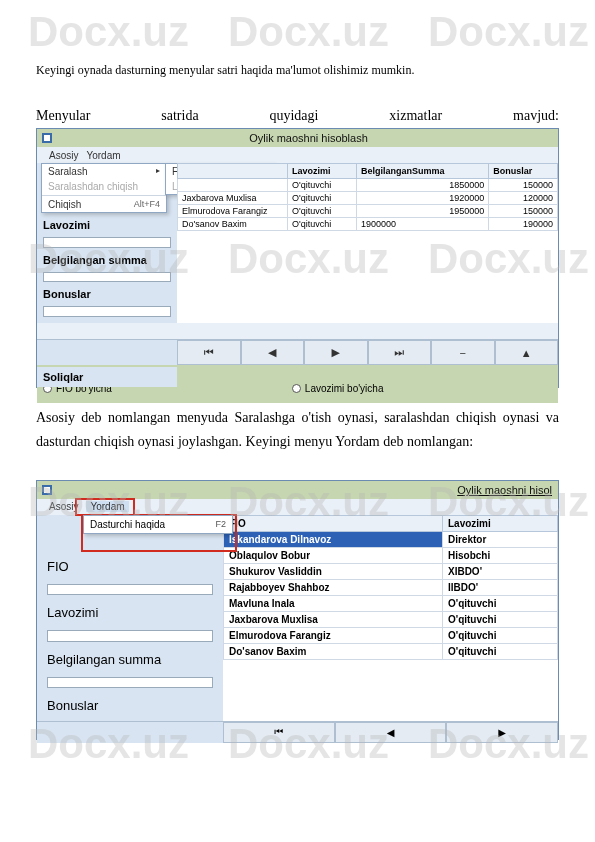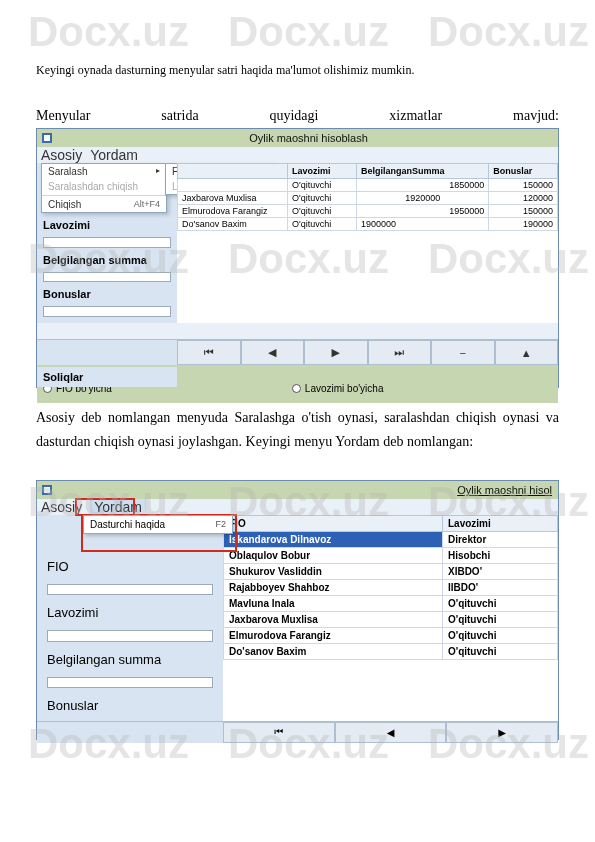--- a/index.html
+++ b/index.html
@@ -69,23 +69,23 @@
     width: 12px; height: 12px;
     display: inline-block;
     margin-right: 6px;
   }
   .titlebar .t-title { flex: 1; text-align: center; font-weight: 500; }
   .menubar {
     background: #eaf0f8;
     height: 16px;
     display: flex;
     align-items: center;
-    padding-left: 4px;
+    padding-left: 12px;
     gap: 8px;
-    font-size: 14px;
+    font-size: 10px;
   }
   .menubar span { color: #333; }
 
   .shot1-body { display: flex; height: 160px; }
   .leftpanel {
     width: 140px;
     background: #d8e4f1;
     padding: 6px 6px;
     display: flex;
     flex-direction: column;
@@ -316,21 +316,21 @@
           </tr>
           <tr>
             <td></td>
             <td>O'qituvchi</td>
             <td style="text-align:right">1850000</td>
             <td style="text-align:right">150000</td>
           </tr>
           <tr>
             <td>Jaxbarova Muxlisa</td>
             <td>O'qituvchi</td>
-            <td style="text-align:center">1920000</td>
+            <td style="text-align:right">1920000</td>
             <td style="text-align:right">120000</td>
           </tr>
           <tr>
             <td>Elmurodova Farangiz</td>
             <td>O'qituvchi</td>
             <td style="text-align:right">1950000</td>
             <td style="text-align:right">150000</td>
           </tr>
           <tr>
             <td>Do'sanov Baxim</td>

